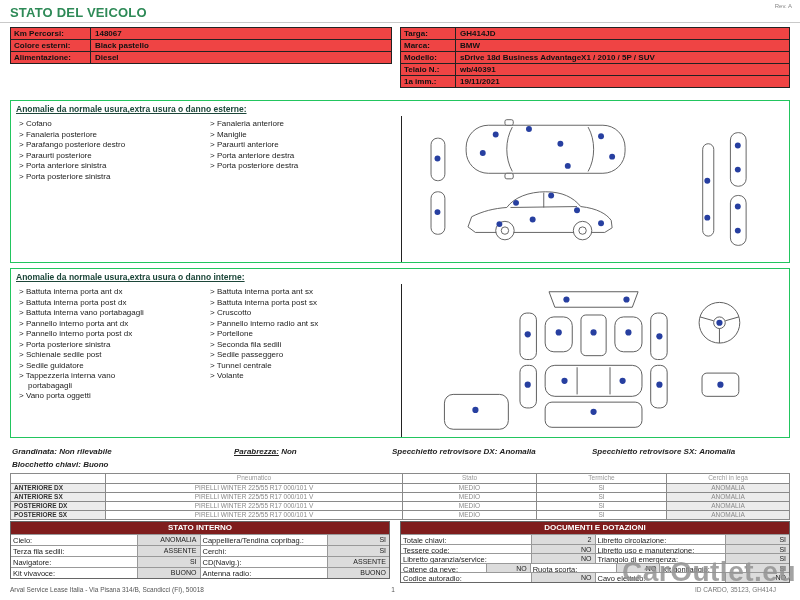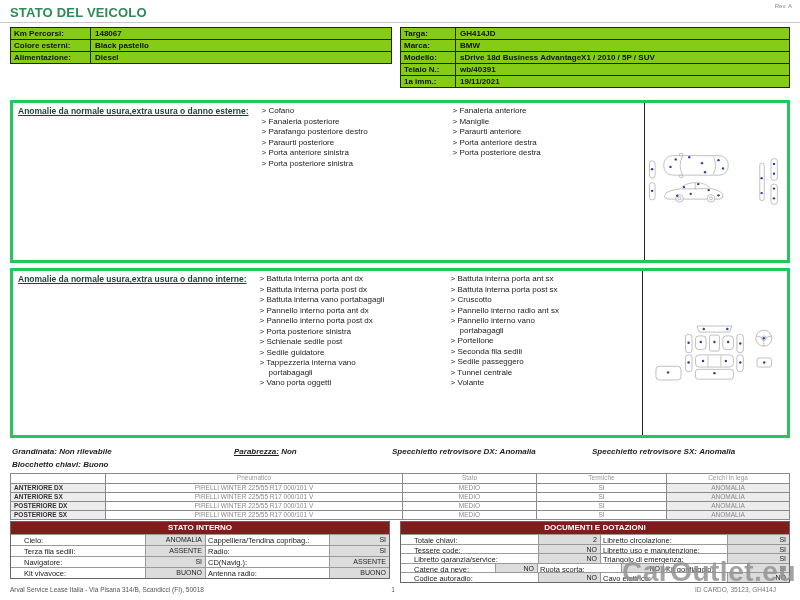--- a/index.html
+++ b/index.html
@@ -5,26 +5,26 @@
   *{margin:0;padding:0;box-sizing:border-box;}
   html,body{width:800px;height:600px;}
   body{font-family:"Liberation Sans",sans-serif;background:#e9e9e9;color:#111;}
   .page{position:relative;width:800px;height:600px;background:#fff;overflow:hidden;outline:1px solid #d0d0d0;}
   .title{position:absolute;left:10px;top:5px;font-size:13px;font-weight:bold;color:#2e8a57;letter-spacing:.2px;}
   .rev{position:absolute;right:8px;top:3px;font-size:6px;color:#888;}
   .header-rule{position:absolute;left:0;top:22px;width:800px;border-top:1px solid #c9c9c9;}
   .info-block{position:absolute;top:28px;}
   .info-left{left:10px;width:382px;}
   .info-right{left:400px;width:390px;}
-  .info-row{display:flex;border:1px solid #222;margin-top:-1px;height:13px;font-size:8px;font-weight:bold;align-items:center;background:#84cc16;}
+  .info-row{display:flex;border:1px solid #222;margin-top:-1px;height:13px;font-size:8px;font-weight:bold;align-items:center;background:#ef4444;}
   .info-row .lbl{padding-left:3px;border-right:1px solid #222;height:100%;display:flex;align-items:center;white-space:nowrap;}
   .info-left .lbl{width:80px;}
   .info-right .lbl{width:55px;}
   .info-row .val{padding-left:4px;white-space:nowrap;}
-  .anom-box{position:absolute;left:10px;width:780px;border:3px solid #22c55e;background:#fff;display:flex;flex-direction:row;}
+  .anom-box{position:absolute;left:10px;width:780px;border:1px solid #22c55e;background:#fff;display:flex;flex-direction:column;}
   #external{top:100px;height:163px;}
   #internal{top:268px;height:170px;}
   .anom-title{font-size:8.5px;font-weight:bold;color:#1c4639;padding:3px 5px 2px;text-decoration:underline;}
   .anom-body{flex:1;display:flex;min-height:0;}
   .anom-lists{width:390px;display:flex;padding:3px 0 0 8px;justify-content:flex-end;}
   .anom-col{width:50%;}
   .anom-item{font-size:8px;line-height:9.5px;color:#222;max-width:130px;padding-left:9px;text-indent:-9px;margin-bottom:1px;}
   .anom-item::before{content:"> ";}
   .diagram{flex:1;border-left:1px solid #222;}
   .diagram svg{width:100%;height:100%;display:block;}
@@ -47,21 +47,21 @@
   .tyre-grid .tc.c-pos{border-left:none;background:#ececec;color:#333;font-weight:bold;text-align:left;padding-left:3px;}
   .tyre-grid .tc.c-cer{background:#ececec;}
   .bt{position:absolute;top:521px;border:1px solid #666;background:#fff;font-size:7.5px;color:#222;}
   #stato-interno{left:10px;width:380px;}
   #documenti{left:400px;width:390px;}
   .bt-header{background:#7f1d1d;color:#fff;font-weight:bold;text-align:center;font-size:8px;height:12px;line-height:12px;}
   .pair-row{display:flex;border-top:1px solid #999;align-items:stretch;}
   #stato-interno .pair-row{height:11px;}
   #documenti .pair-row{height:9.5px;}
   .pair-label{flex:2;padding:1px 2px;border-left:1px solid #999;overflow:hidden;white-space:nowrap;}
-  .pair-row .pair-label:first-child{border-left:none;margin-left:11px;}
+  .pair-row .pair-label:first-child{border-left:none;}
   .pair-value{flex:0.9;background:#dcdcdc;text-align:right;padding:1px 3px;border-left:1px solid #999;font-size:7px;overflow:hidden;white-space:nowrap;}
   .footer{position:absolute;left:10px;top:586px;width:780px;display:flex;font-size:6.5px;color:#555;}
   .footer-left{flex:1;}
   .footer-page{width:60px;text-align:center;}
   .footer-right{flex:1;text-align:right;padding-right:14px;color:#777;}
   .watermark{position:absolute;right:4px;top:556px;font-size:28px;font-weight:bold;color:#949494;opacity:.85;letter-spacing:.5px;z-index:5;}
 </style>
 </head>
 <body>
 
@@ -202,21 +202,20 @@
             <div class="anom-item">Sedile guidatore</div>
             <div class="anom-item">Tappezzeria interna vano portabagagli</div>
             <div class="anom-item">Vano porta oggetti</div>
           </div>
         <div class="anom-col">
 
         <div class="anom-item">Battuta interna porta ant sx</div>
             <div class="anom-item">Battuta interna porta post sx</div>
             <div class="anom-item">Cruscotto</div>
             <div class="anom-item">Pannello interno radio ant sx</div>
-            <div class="anom-item">Pannello interno vano portabagagli</div>
             <div class="anom-item">Portellone</div>
             <div class="anom-item">Seconda fila sedili</div>
             <div class="anom-item">Sedile passeggero</div>
             <div class="anom-item">Tunnel centrale</div>
             <div class="anom-item">Volante</div>
           </div>
       </div>
       <div class="diagram">
         <svg viewBox="0 0 380 158" preserveAspectRatio="xMidYMid meet">
           <g class="shape">
@@ -304,21 +303,21 @@
     <div id="stato-interno-rows">
         <div class="pair-row">
           <div class="pair-label">Cielo:</div>
           <div class="pair-value">ANOMALIA</div>
           <div class="pair-label">Cappelliera/Tendina copribag.:</div>
           <div class="pair-value">SI</div>
         </div>
         <div class="pair-row">
           <div class="pair-label">Terza fila sedili:</div>
           <div class="pair-value">ASSENTE</div>
-          <div class="pair-label">Radio:</div>
+          <div class="pair-label">Cerchi:</div>
           <div class="pair-value">SI</div>
         </div>
         <div class="pair-row">
           <div class="pair-label">Navigatore:</div>
           <div class="pair-value">SI</div>
           <div class="pair-label">CD(Navig.):</div>
           <div class="pair-value">ASSENTE</div>
         </div>
         <div class="pair-row">
           <div class="pair-label">Kit vivavoce:</div>

